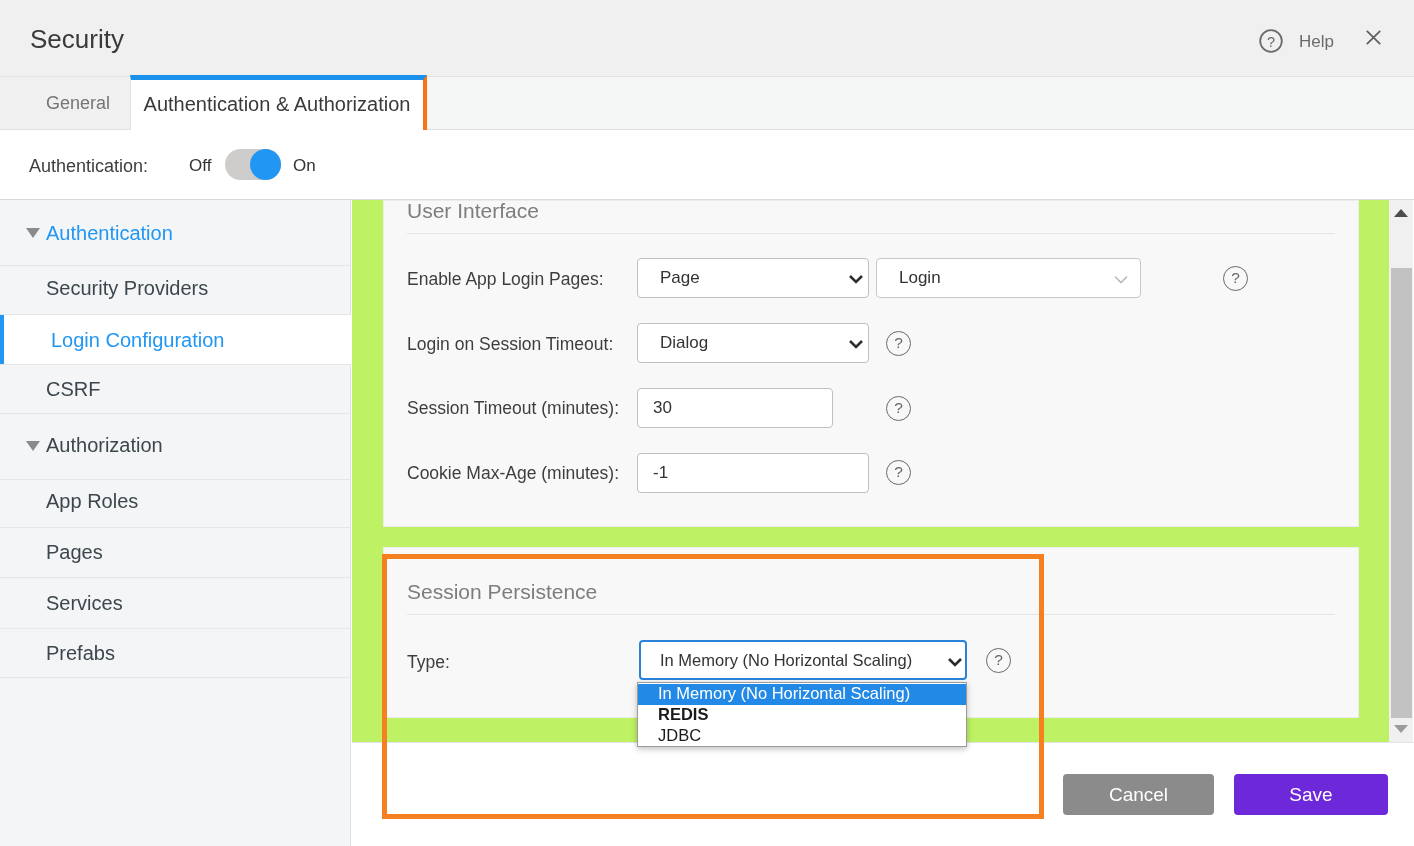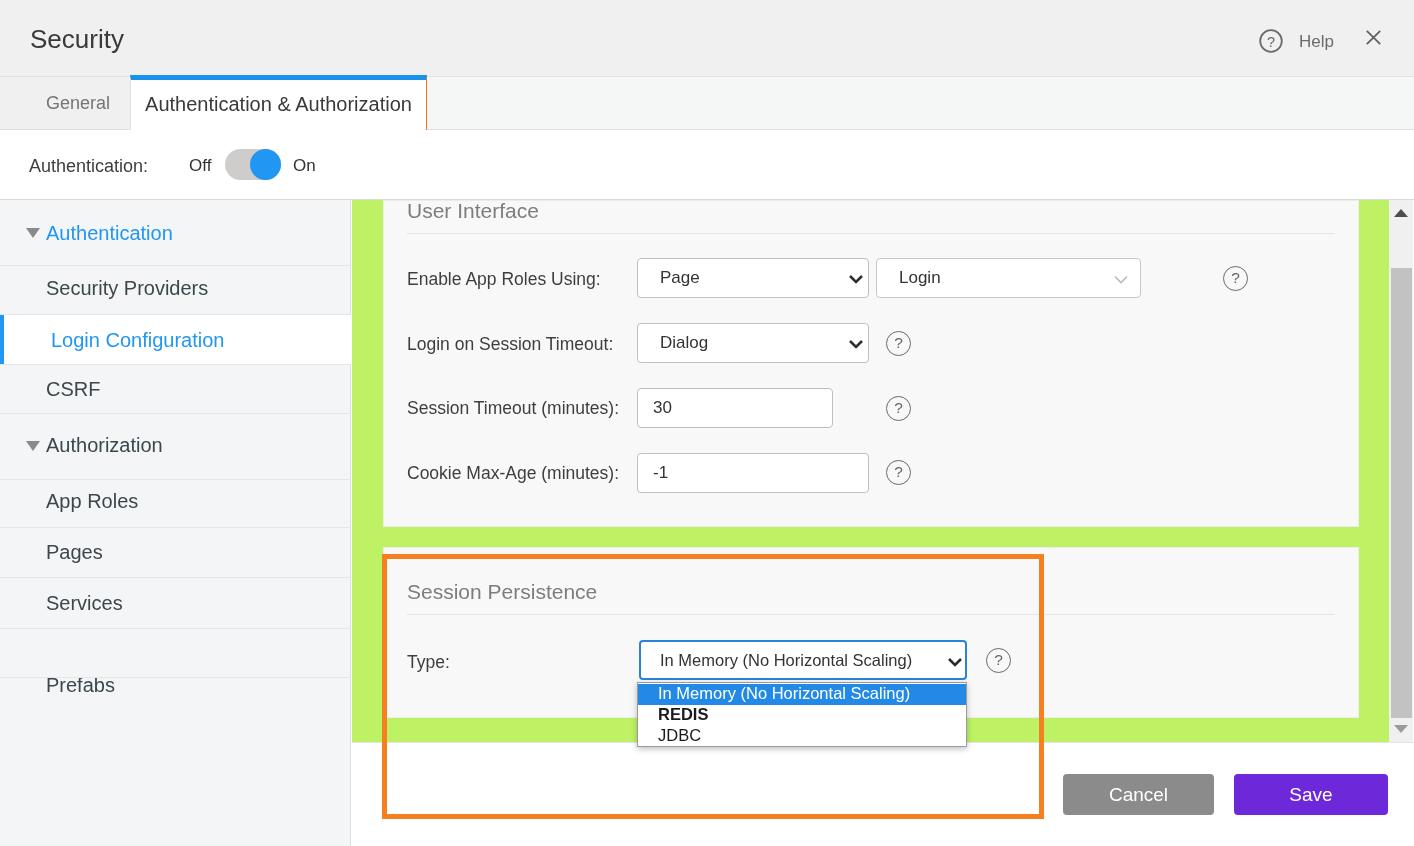--- a/index.html
+++ b/index.html
@@ -10,21 +10,21 @@
   
   #header { left:0; top:0; width:1414px; height:77px; background:#f0f0f0; border-bottom:1px solid #e2e2e2; }
   #title { left:30px; top:26px; font-size:26px; line-height:26px; color:#3a3a3a; }
   #helpwrap { left:1259px; top:29px; color:#6b6b6b; font-size:17px; line-height:24px; }
   #closex { left:1366px; top:30px; width:15px; height:15px; }
 
   
   #tabbar { left:0; top:77px; width:1414px; height:53px; background:#f0f0f0; border-bottom:1px solid #e0e0e0; }
   #tabbar-right { left:427px; top:77px; width:987px; height:53px; background:#f5f6f6; border-bottom:1px solid #e0e0e0; }
   #tab-general { left:46px; top:77px; height:53px; color:#757575; font-size:18px; line-height:53px; }
-  #tab-active { left:130px; top:75px; width:297px; height:55px; background:#fff; border-top:5px solid #1a91eb; border-left:1px solid #e0e0e0; border-right:1px solid #f97316; color:#3a3a3a; font-size:20px; line-height:48px; text-align:center; }
+  #tab-active { left:130px; top:75px; width:297px; height:55px; background:#fff; border-top:5px solid #1a91eb; border-left:1px solid #e0e0e0; border-right:4px solid #f97316; color:#3a3a3a; font-size:20px; line-height:48px; text-align:center; }
 
   
   #authlabel { left:29px; top:156px; font-size:18px; line-height:21px; color:#3e3e3e; }
   #offlabel { left:189px; top:156px; font-size:17px; line-height:20px; color:#333; }
   #onlabel  { left:293px; top:156px; font-size:17px; line-height:20px; color:#333; }
   #switch { left:225px; top:149px; width:56px; height:31px; background:#cecdcc; border-radius:16px; }
   #switch .knob { position:absolute; right:0; top:0; width:31px; height:31px; background:#2196f3; border-radius:50%; }
   #rowborder { left:0; top:199px; width:352px; height:1px; background:#d9d9d9; }
 
   
@@ -130,32 +130,32 @@
   </div>
   <div class="abs sep" style="top:527px;"></div>
   <div class="abs mi" style="top:527px; height:50px;">
     <span class="txt">Pages</span>
   </div>
   <div class="abs sep" style="top:577px;"></div>
   <div class="abs mi" style="top:577px; height:51px;">
     <span class="txt">Services</span>
   </div>
   <div class="abs sep" style="top:628px;"></div>
-  <div class="abs mi" style="top:660px; height:49px;padding-left:40px;">
+  <div class="abs mi" style="top:628px; height:49px;padding-left:40px;">
     <span class="txt">Prefabs</span>
   </div>
   <div class="abs sep" style="top:677px;"></div>
 
   <div class="abs" id="sbar-top-border"></div>
   <div class="abs" id="content">
     <div class="panel" id="panel1"></div>
     <div class="ptitle" style="top:0px;">User Interface</div>
     <div class="prule" style="top:33px;"></div>
 
-    <div class="flabel" style="top:69px;">Enable App Roles Using:</div>
+    <div class="flabel" style="top:69px;">Enable App Login Pages:</div>
     <div class="ctl" style="left:285px; top:58px; width:232px; height:40px;">
       <span class="t">Page</span>
       <svg style="position:absolute; right:4px; top:15px;" width="16" height="10" viewBox="0 0 16 10">
         <path d="M2 2 L8 8 L14 2" fill="none" stroke="#2f2f2f" stroke-width="2.6"></path>
       </svg>
     </div>
     <div class="ctl" style="left:524px; top:58px; width:265px; height:40px; border-color:#c8c8c8;">
       <span class="t">Login</span>
       <svg style="position:absolute; right:11px; top:16px;" width="16" height="9" viewBox="0 0 16 9">
         <path d="M2 1.5 L8 7.5 L14 1.5" fill="none" stroke="#b9b9b9" stroke-width="1.6"></path>

